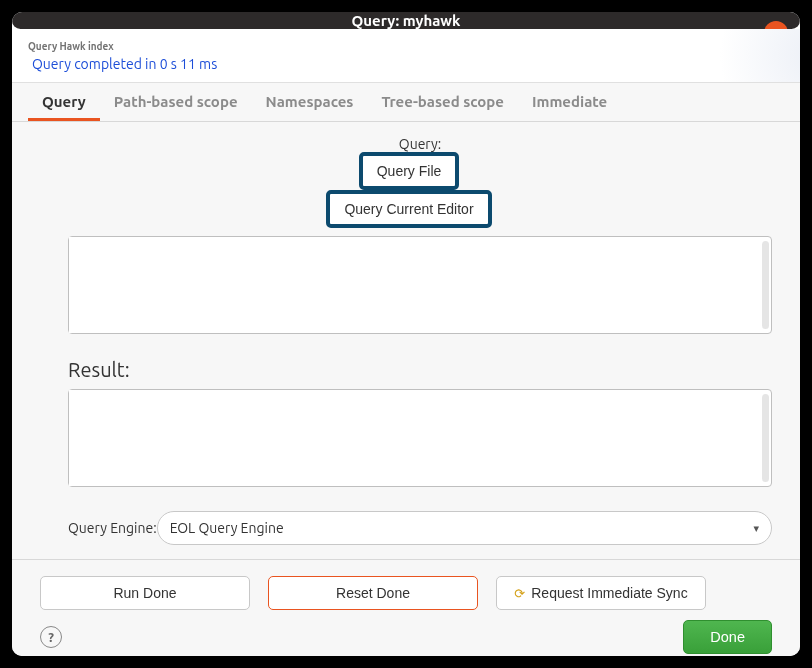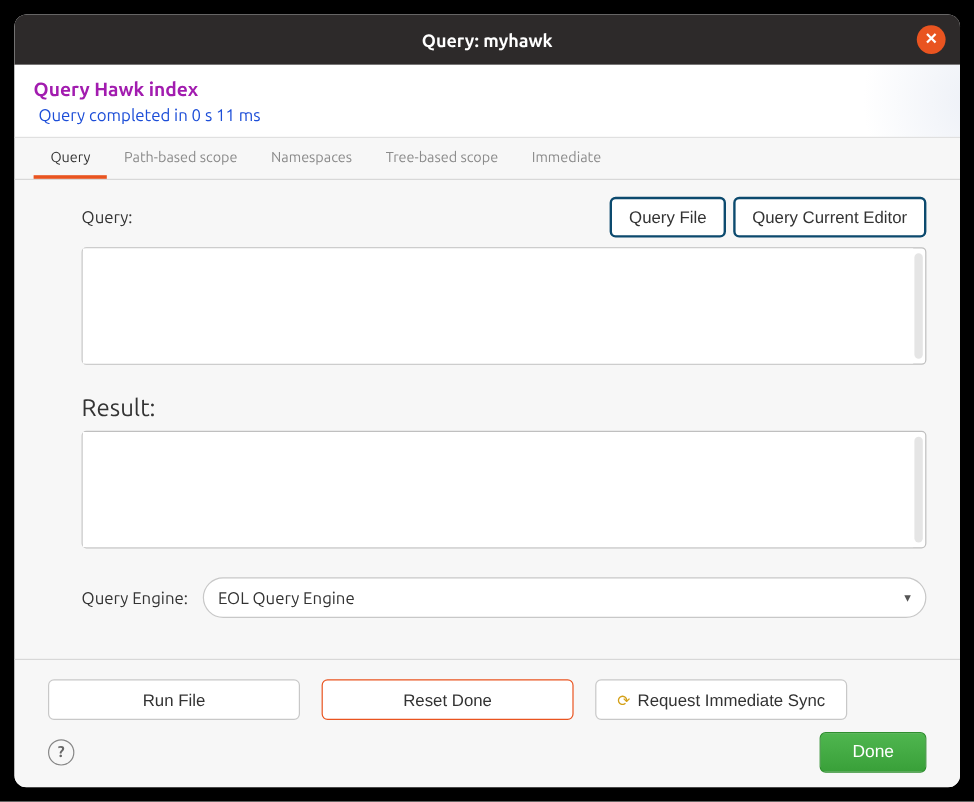--- a/index.html
+++ b/index.html
@@ -25,20 +25,21 @@
     .titlebar {
       background: #2d2a2a;
       height: 42px;
       display: flex;
       align-items: center;
       justify-content: center;
       position: relative;
       color: #fff;
       font-weight: 600;
       font-size: 15px;
+      border-radius: 14px;
     }
     .close-btn {
       position: absolute;
       right: 12px;
       top: 9px;
       width: 24px;
       height: 24px;
       background: #e95420;
       border-radius: 50%;
       display: flex;
@@ -60,69 +61,70 @@
       position: absolute;
       right: 0;
       top: 0;
       bottom: 0;
       width: 120px;
       background: radial-gradient(circle at 115% 50%, rgba(200,210,230,0.35) 0%, rgba(255,255,255,0) 70%);
       pointer-events: none;
     }
     .header-title {
       font-weight: 700;
-      font-size: 16px;
-      color: #a21caf;
+      font-size: 10px;
+      color: #737373;
     }
     .header-sub {
       font-size: 14px;
       color: #1d4ed8;
       margin-top: 4px;
       padding-left: 4px;
     }
     .tabs {
       background: #f7f7f7;
       border-bottom: 1px solid #d8d8d8;
       display: flex;
       padding-left: 16px;
     }
     .tab {
       padding: 10px 14px 8px 14px;
-      font-size: 12px;
-      font-weight: 400;
+      font-size: 15px;
+      font-weight: 700;
       color: #8b8b8b;
       cursor: pointer;
       border-bottom: 3px solid transparent;
     }
     .tab.active {
       color: #333;
       border-bottom: 3px solid #e95420;
     }
     .content {
       flex: 1;
       background: #f7f7f7;
       padding: 14px 28px 14px 28px;
       display: flex;
       flex-direction: column;
     }
     .row-top {
       display: flex;
       align-items: center;
       margin-bottom: 8px;
+      flex-direction: column;
     }
     .label {
       font-size: 14px;
       color: #333;
       margin-left: 28px;
     }
     .row-top .label { margin-left: 28px; }
     .spacer { flex: 1; }
     .btn {
       background: #fff;
-      border: 2px solid #0c4a6e;
+      border: 4px solid #0c4a6e;
       border-radius: 5px;
       padding: 7px 14px;
       font-size: 14px;
       color: #333;
       cursor: pointer;
       margin-left: 6px;
     }
     .textarea-wrap {
       margin: 0 0 14px 28px;
       background: #fff;
@@ -154,21 +156,21 @@
       font-size: 20px;
       margin: 10px 0 8px 28px;
     }
     .engine-row {
       display: flex;
       align-items: center;
       margin: 10px 0 0 28px;
     }
     .engine-label {
       font-size: 14px;
-      margin-right: 12px;
+      margin-right: 0;
     }
     .select {
       flex: 1;
       background: #fff;
       border: 1px solid #c8c8c8;
       border-radius: 17px;
       padding: 8px 12px;
       font-size: 14px;
       display: flex;
       align-items: center;
@@ -290,21 +292,21 @@
       <div class="select">
         <span>EOL Query Engine</span>
         <span class="caret">▾</span>
       </div>
     </div>
   </div>
 
   <div class="footer">
     <div class="button-row">
       <button class="big-btn">
-          <span>Run File</span>
+          <span>Run Done</span>
         </button>
       <button class="big-btn hot">
           <span>Reset Done</span>
         </button>
       <button class="big-btn">
         <span class="sync-icon">⟳</span>
         <span>Request Immediate Sync</span>
       </button>
     </div>
     <div class="footer-bottom">

